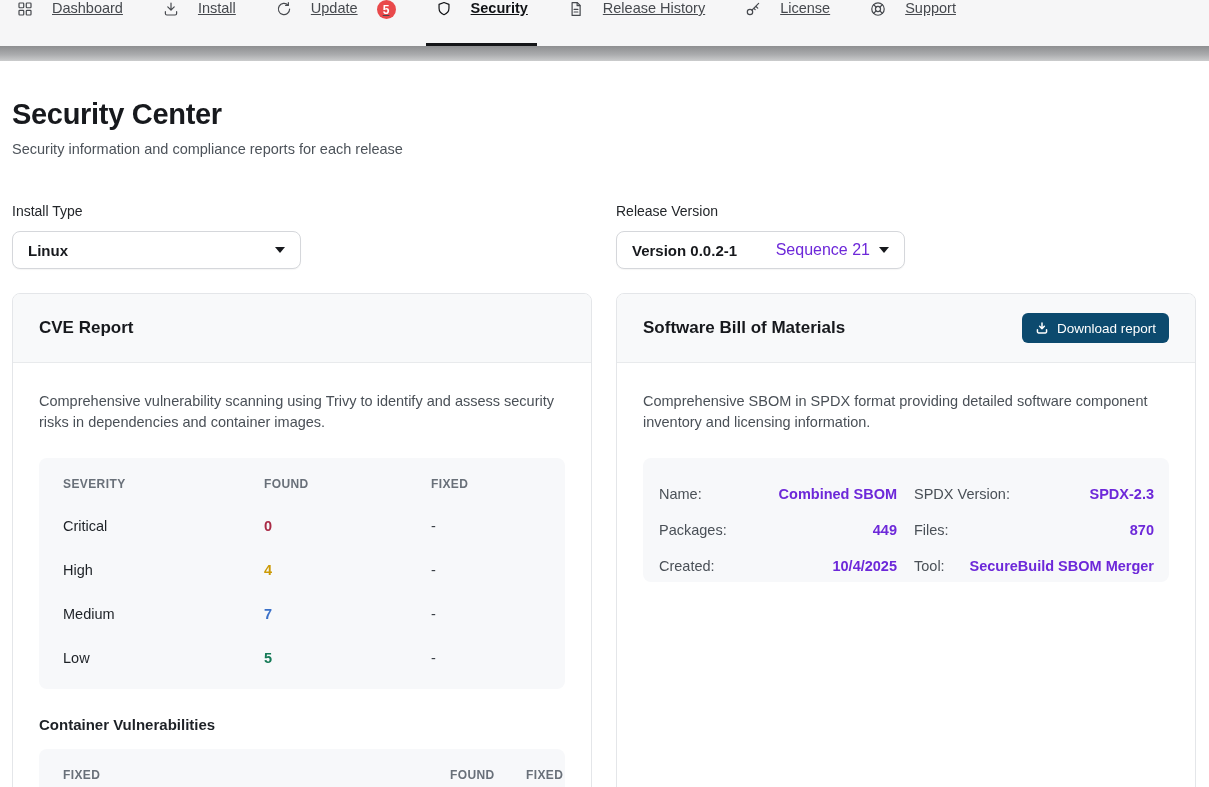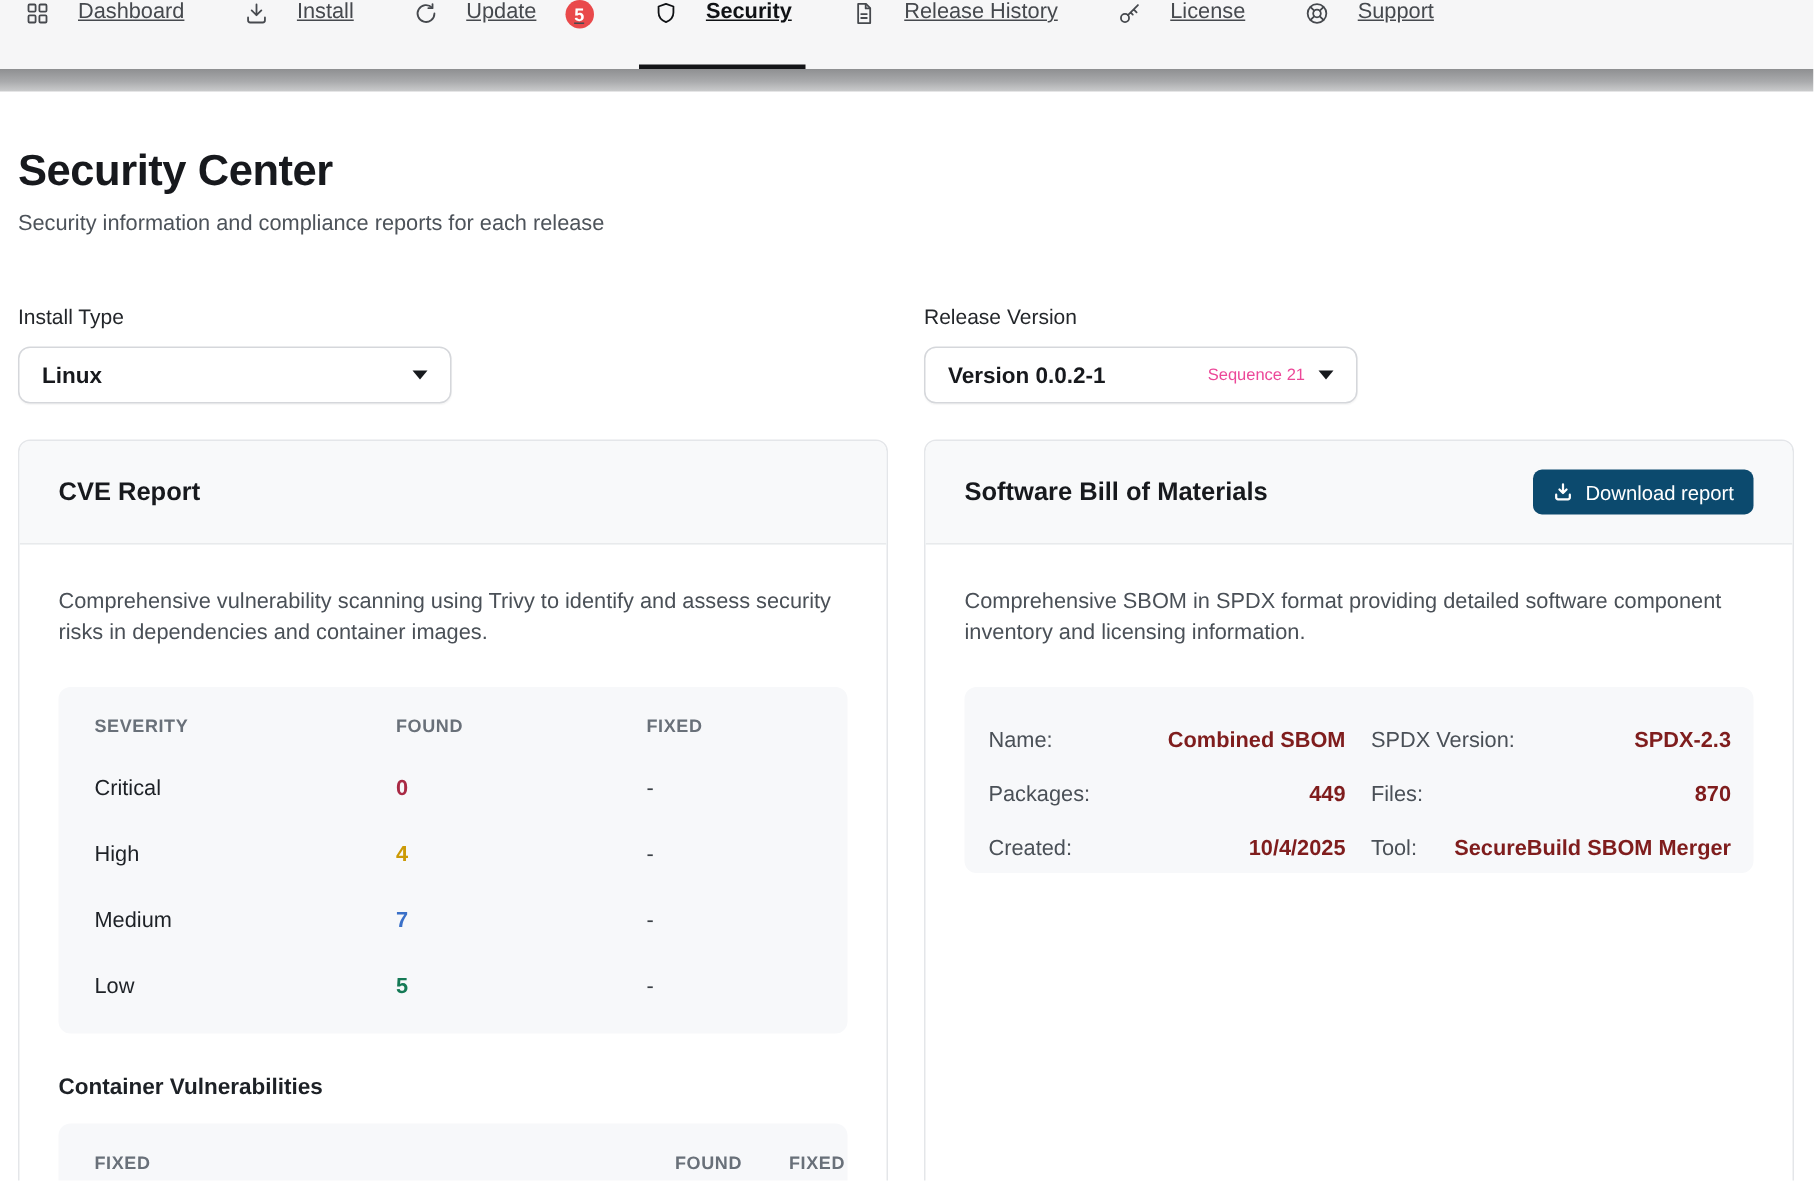--- a/index.html
+++ b/index.html
@@ -26,21 +26,21 @@
   h1.page-title { font-size:29px; font-weight:700; color:#17191d; letter-spacing:-.3px; }
   .page-subtitle { margin-top:10px; font-size:14.5px; color:#4d535a; }
 
   
   .filters { display:grid; grid-template-columns:580px 580px; column-gap:24px; margin-top:46px; }
   .field-label { font-size:14px; color:#23262a; }
   .select { margin-top:12px; width:289px; height:38px; border:1px solid #d5d7db;
     border-radius:8px; background:#fff; display:flex; align-items:center;
     padding:16px 15px; cursor:pointer; box-shadow:0 1px 1px rgba(0,0,0,.04); }
   .select-value { font-size:15px; font-weight:700; color:#17191d; }
-  .select-meta { font-size:11px; color:#ec4899; margin-left:auto; margin-right:9px; }
+  .select-meta { font-size:16px; color:#6d28d9; margin-left:auto; margin-right:9px; }
   .caret { width:0; height:0; border-left:5px solid transparent;
     border-right:5px solid transparent; border-top:6px solid #17191d; }
   .select .caret.push { margin-left:auto; }
 
   
   .cards { display:grid; grid-template-columns:580px 580px; column-gap:24px;
     margin-top:24px; align-items:stretch; }
   .card { border:1px solid #e4e6e9; border-radius:8px; background:#fff;
     min-height:545px; overflow:hidden; }
   .card-header { background:#f8f9fa; border-bottom:1px solid #e8eaec;
@@ -71,21 +71,21 @@
     gap:8px; cursor:pointer; }
   .download-btn svg { width:14px; height:14px; stroke:#fff; fill:none;
     stroke-width:1.7; stroke-linecap:round; stroke-linejoin:round; }
   .sbom-grid { background:#f7f8fa; border-radius:8px; padding:8px 0;
     display:grid; grid-template-columns:1fr 1fr; }
   .sbom-cell { display:flex; justify-content:space-between; align-items:flex-end;
     height:36px; font-size:14.5px; }
   .sbom-cell.l { padding:0 9px 0 16px; }
   .sbom-cell.r { padding:0 15px 0 8px; }
   .sbom-label { color:#4a5057; white-space:nowrap; }
-  .sbom-value { font-weight:700; color:#7f1d1d; white-space:nowrap; }
+  .sbom-value { font-weight:700; color:#6d28d9; white-space:nowrap; }
 </style>
 </head>
 <body>
 
 <nav class="topnav">
   <div class="nav-item">
     <svg viewBox="0 0 24 24">
       <rect x="4" y="4" width="6.3" height="6.3" rx="1"></rect>
         <rect x="13.7" y="4" width="6.3" height="6.3" rx="1"></rect>
       <rect x="4" y="13.7" width="6.3" height="6.3" rx="1"></rect>

